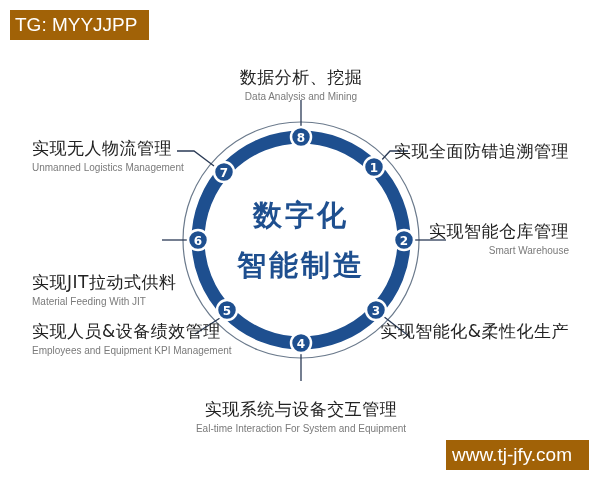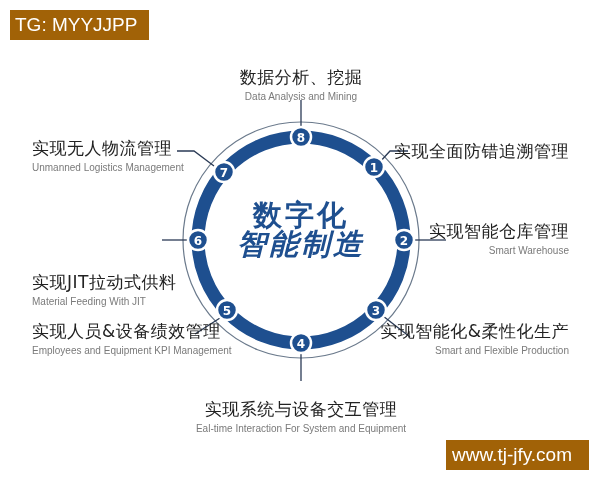--- a/index.html
+++ b/index.html
@@ -70,39 +70,38 @@
         <text x="198" y="244.5" text-anchor="middle" font-size="12" font-weight="bold" fill="#fff" font-family="DejaVu Sans, sans-serif">6</text>
       </g>
     <g>
         <circle cx="224" cy="172" r="10" fill="#1e4f8f" stroke="#fff" stroke-width="2.5"></circle>
         <text x="224" y="176.5" text-anchor="middle" font-size="12" font-weight="bold" fill="#fff" font-family="DejaVu Sans, sans-serif">7</text>
       </g>
   </g>
 </svg>
 
 <div class="center-title" style="top:196px;">数字化</div>
-<div class="center-title" style="top:225px;font-style:italic;">智能制造</div>
+<div class="center-title" style="top:246px;">智能制造</div>
 
 <div class="label center" style="left:201px; width:200px; top:66px;">
   <div class="zh">数据分析、挖掘</div>
   <div class="en">Data Analysis and Mining</div>
 </div>
 
 <div class="label right" style="right:31px; top:131px;margin-top:9px;">
   <div class="zh">实现全面防错追溯管理</div>
 </div>
 
 <div class="label right" style="right:31px; top:220px;">
   <div class="zh">实现智能仓库管理</div>
   <div class="en">Smart Warehouse</div>
 </div>
 
 <div class="label right" style="right:31px; top:320px;">
   <div class="zh">实现智能化&amp;柔性化生产</div>
-  <div class="en">Smart and Flexible Production</div>
 </div>
 
 <div class="label center" style="left:181px; width:240px; top:368px;margin-top:30px;">
   <div class="zh">实现系统与设备交互管理</div>
   <div class="en">Eal-time Interaction For System and Equipment</div>
 </div>
 
 <div class="label" style="left:32px; top:320px;">
   <div class="zh">实现人员&amp;设备绩效管理</div>
   <div class="en">Employees and Equipment KPI Management</div>

